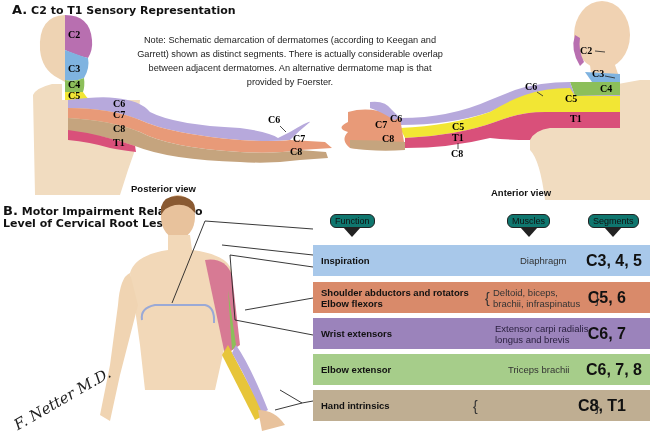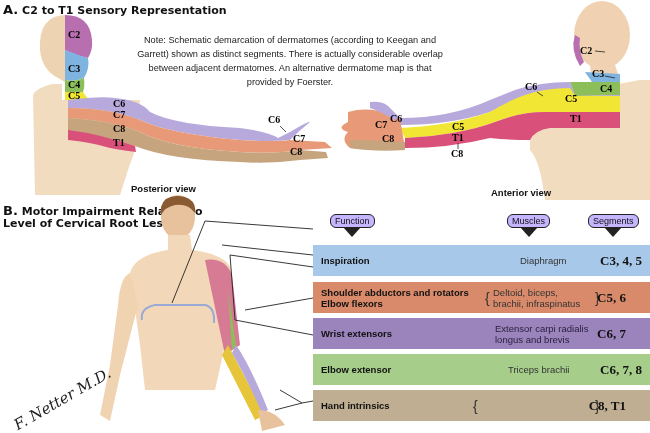--- a/index.html
+++ b/index.html
@@ -6,28 +6,28 @@
   body{width:650px;height:433px;position:relative;overflow:hidden;font-family:"DejaVu Sans","Liberation Sans",sans-serif;color:#111;}
   .abs{position:absolute;}
   .sec-title{font-weight:bold;font-size:11px;color:#111;}
   .sec-title .letter{font-size:13px;}
   .note{left:130px;top:33px;width:320px;font-size:9.2px;line-height:14px;text-align:center;color:#222;font-family:"Liberation Sans",sans-serif;}
   .view-label{font-weight:bold;font-size:9.5px;font-family:"Liberation Sans",sans-serif;text-align:center;}
   svg text{font-family:"Liberation Serif",serif;font-weight:bold;}
   .band{position:absolute;left:313px;width:341px;height:31px;display:flex;align-items:center;font-size:9.5px;font-family:"Liberation Sans",sans-serif;}
   .band .fn{position:absolute;left:8px;font-weight:bold;line-height:11px;}
   .band .mu{position:absolute;line-height:11px;color:#333;}
-  .band .sg{position:absolute;right:12px;font-weight:bold;font-family:Liberation Serif, serif;font-size:13px;}
+  .band .sg{position:absolute;right:12px;font-weight:bold;font-family:Liberation Sans, sans-serif;font-size:16px;}
   .callout{position:absolute;font-size:9px;font-family:"Liberation Sans",sans-serif;text-align:center;}
-  .callout .box{border:1.2px solid #222;border-radius:6px;padding:1px 4px;background:#c4b5fd;white-space:nowrap;}
+  .callout .box{border:1.2px solid #222;border-radius:6px;padding:1px 4px;background:#0f766e;white-space:nowrap;}
 </style>
 </head>
 <body>
 
-<div class="abs sec-title" style="left:3px;top:2px;">
+<div class="abs sec-title" style="left:12px;top:2px;">
   <span class="letter">A.</span>
   <span>C2 to T1 Sensory Representation</span>
 </div>
 
 <div class="abs note">Note: Schematic demarcation of dermatomes (according to Keegan and Garrett) shown as distinct segments. There is actually considerable overlap between adjacent dermatomes. An alternative dermatome map is that provided by Foerster.</div>
 
 <svg class="abs" style="left:0;top:0" width="340" height="200">
 
   <path d="M33 95 Q36 88 52 84 L62 84 L62 100 L140 100 L135 150 L128 170 L120 195 L35 195 Z" fill="#f1dcc0"></path>
 

